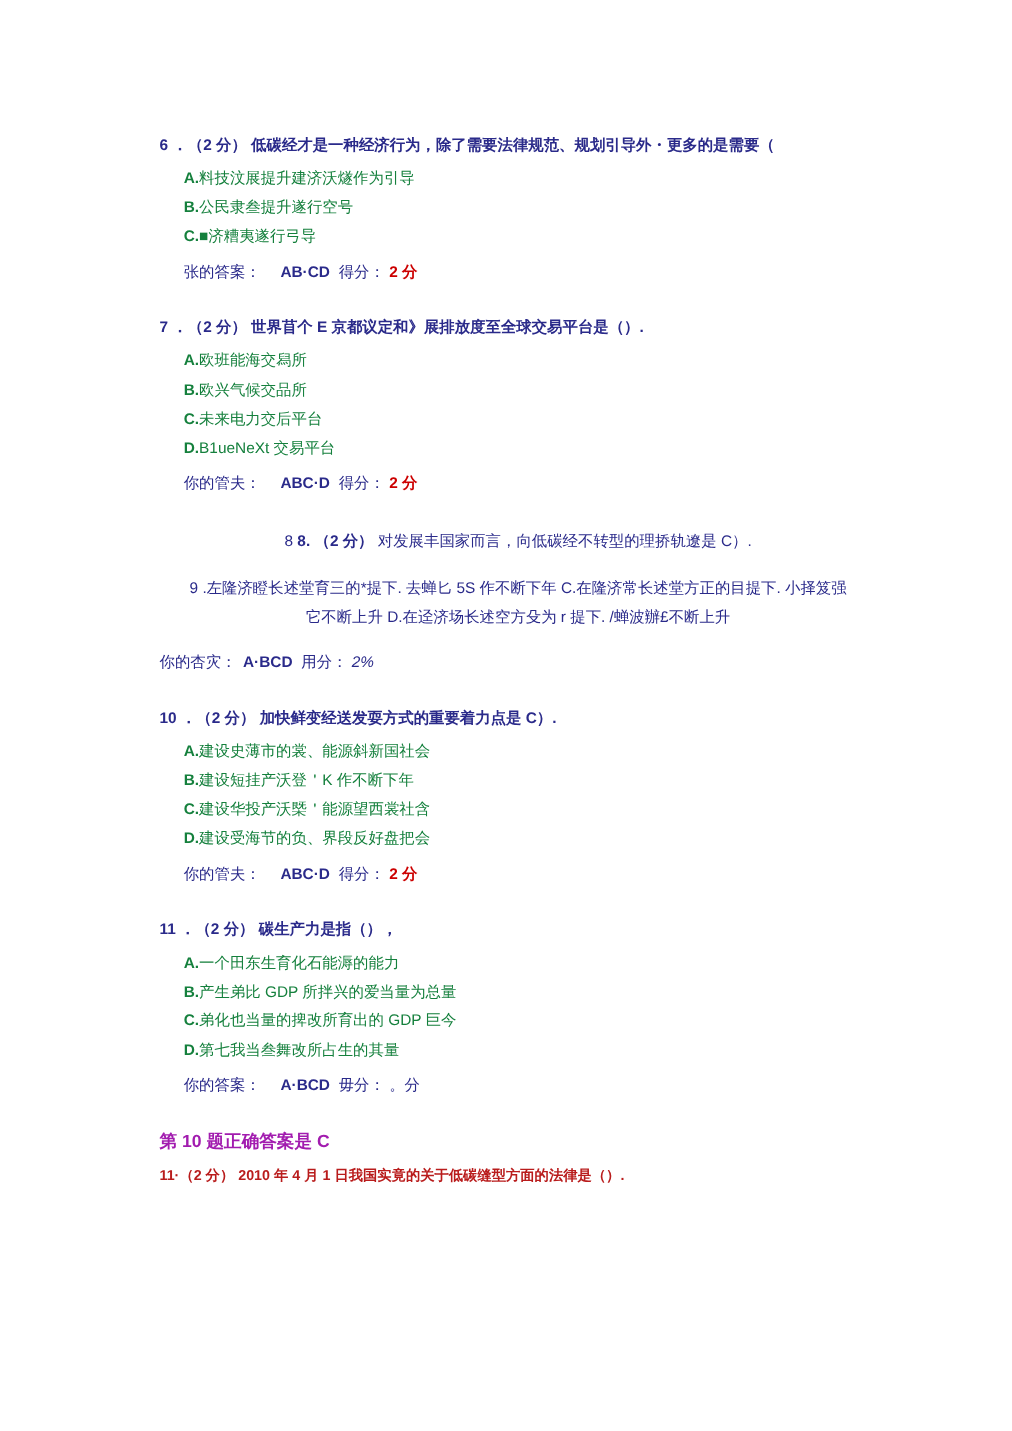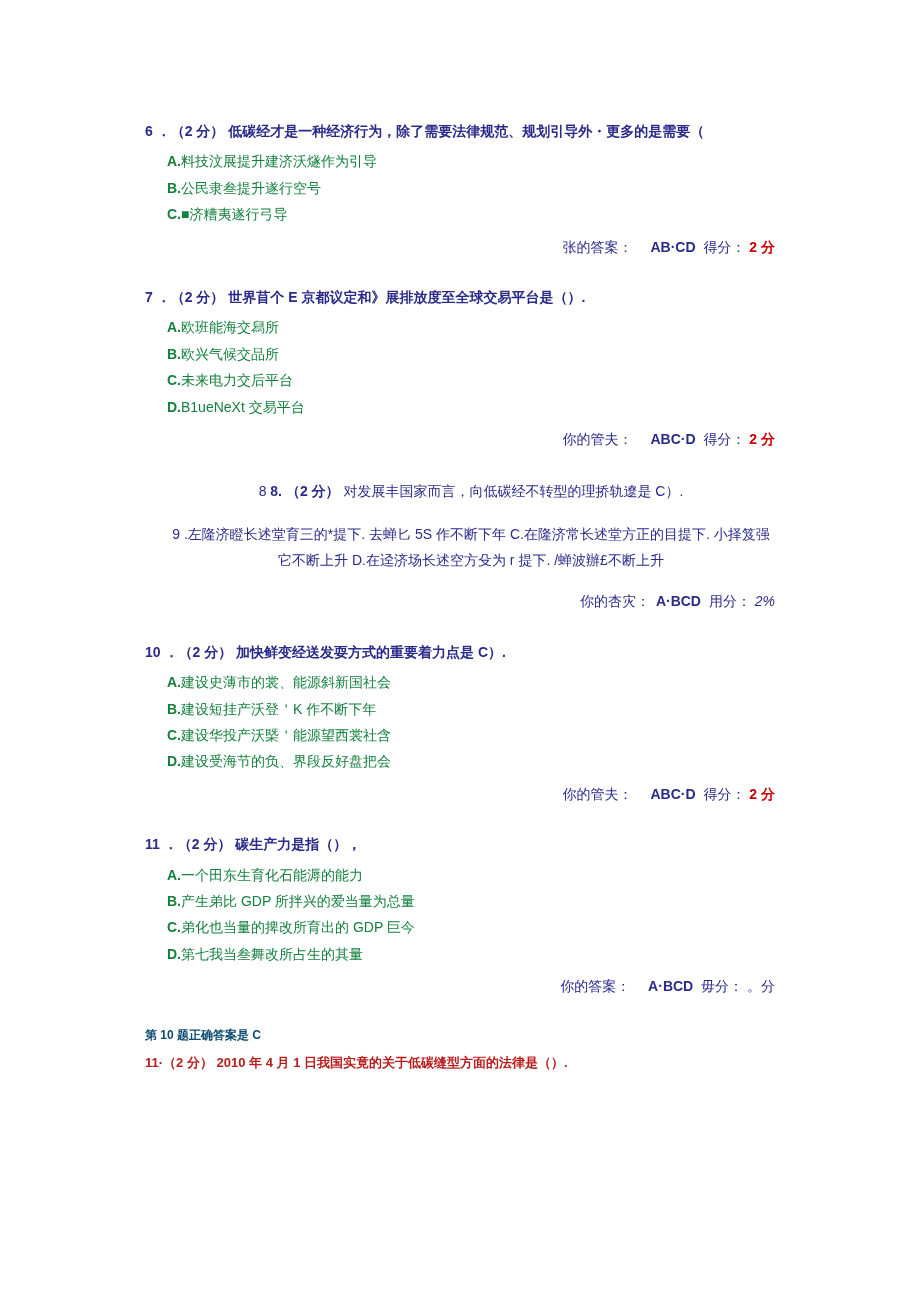--- a/index.html
+++ b/index.html
@@ -37,21 +37,20 @@
       color: #15803d;
     }
     .option-letter {
       font-weight: bold;
     }
     .answer-line {
       margin-top: 10px;
       margin-bottom: 6px;
       color: #2a2a8a;
       margin-left: 22px;
-      text-align: right;
     }
     .answer-label {
     }
     .answer-value {
       font-weight: bold;
       margin-left: 14px;
     }
     .score-label {
       margin-left: 4px;
     }
@@ -59,25 +58,25 @@
       font-weight: bold;
       color: #cc0000;
     }
     .inline-block {
       margin-left: 22px;
       margin-bottom: 16px;
       line-height: 1.9;
       text-align: center;
     }
     .correction {
-      color: #0c4a6e;
+      color: #a21caf;
       font-weight: bold;
       margin-top: 12px;
       margin-bottom: 8px;
-      font-size: 12px;
+      font-size: 16px;
     }
     .q11 {
       color: #b91c1c;
       font-weight: bold;
       font-size: 13px;
     }
     .italic {
       font-style: italic;
     }
   </style>

